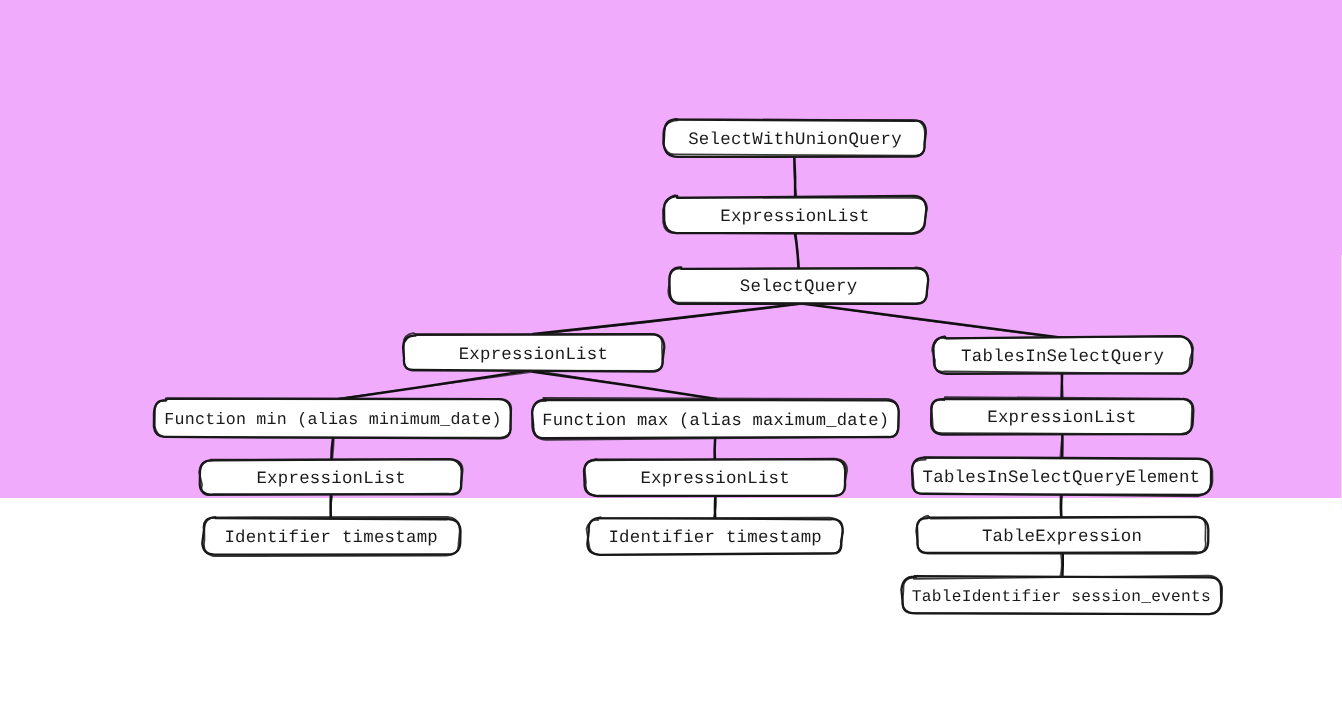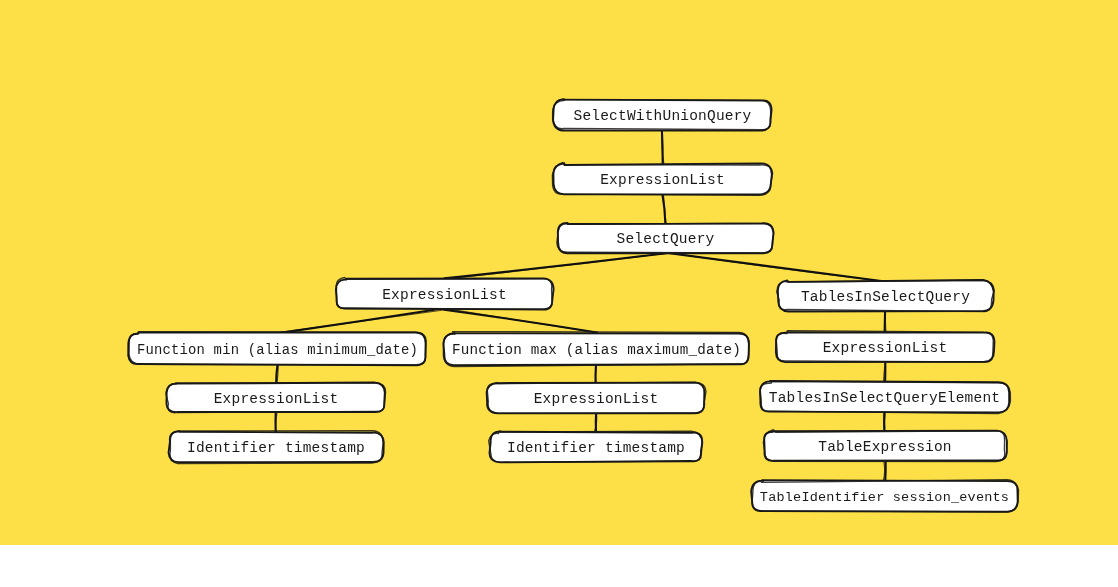--- a/index.html
+++ b/index.html
@@ -9,22 +9,22 @@
   }
   body {
     width: 1118px;
     height: 587px;
     overflow: hidden;
     font-family: "Liberation Mono", "DejaVu Sans Mono", monospace;
   }
   #canvas {
     position: relative;
     width: 1118px;
-    height: 545px;
-    background: #fde047;
+    height: 415px;
+    background: #f0abfc;
   }
   #ast-svg {
     position: absolute;
     left: 0;
     top: 0;
     width: 1118px;
     height: 587px;
   }
   .node-label {
     font-family: "Liberation Mono", "DejaVu Sans Mono", monospace;

